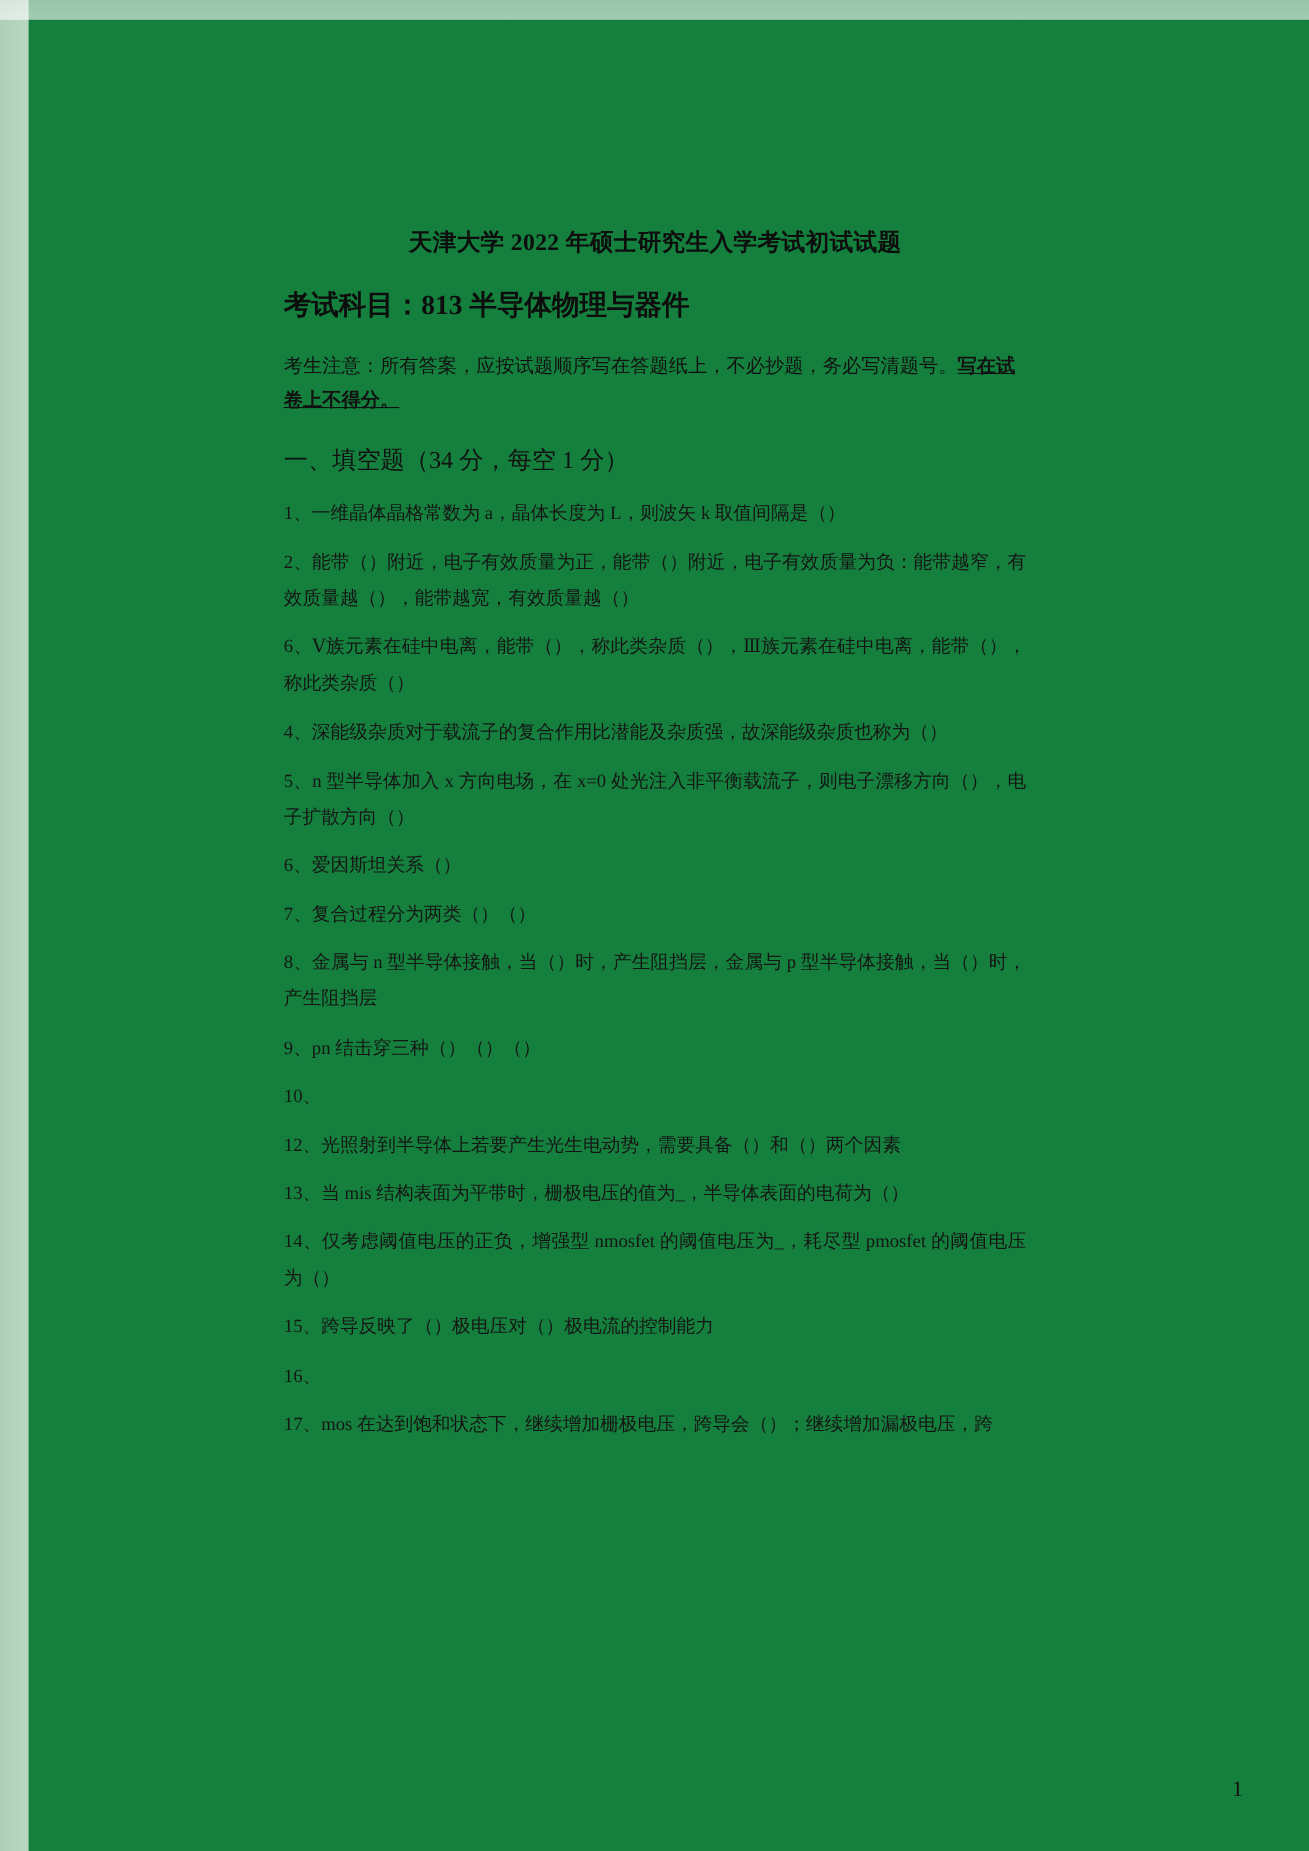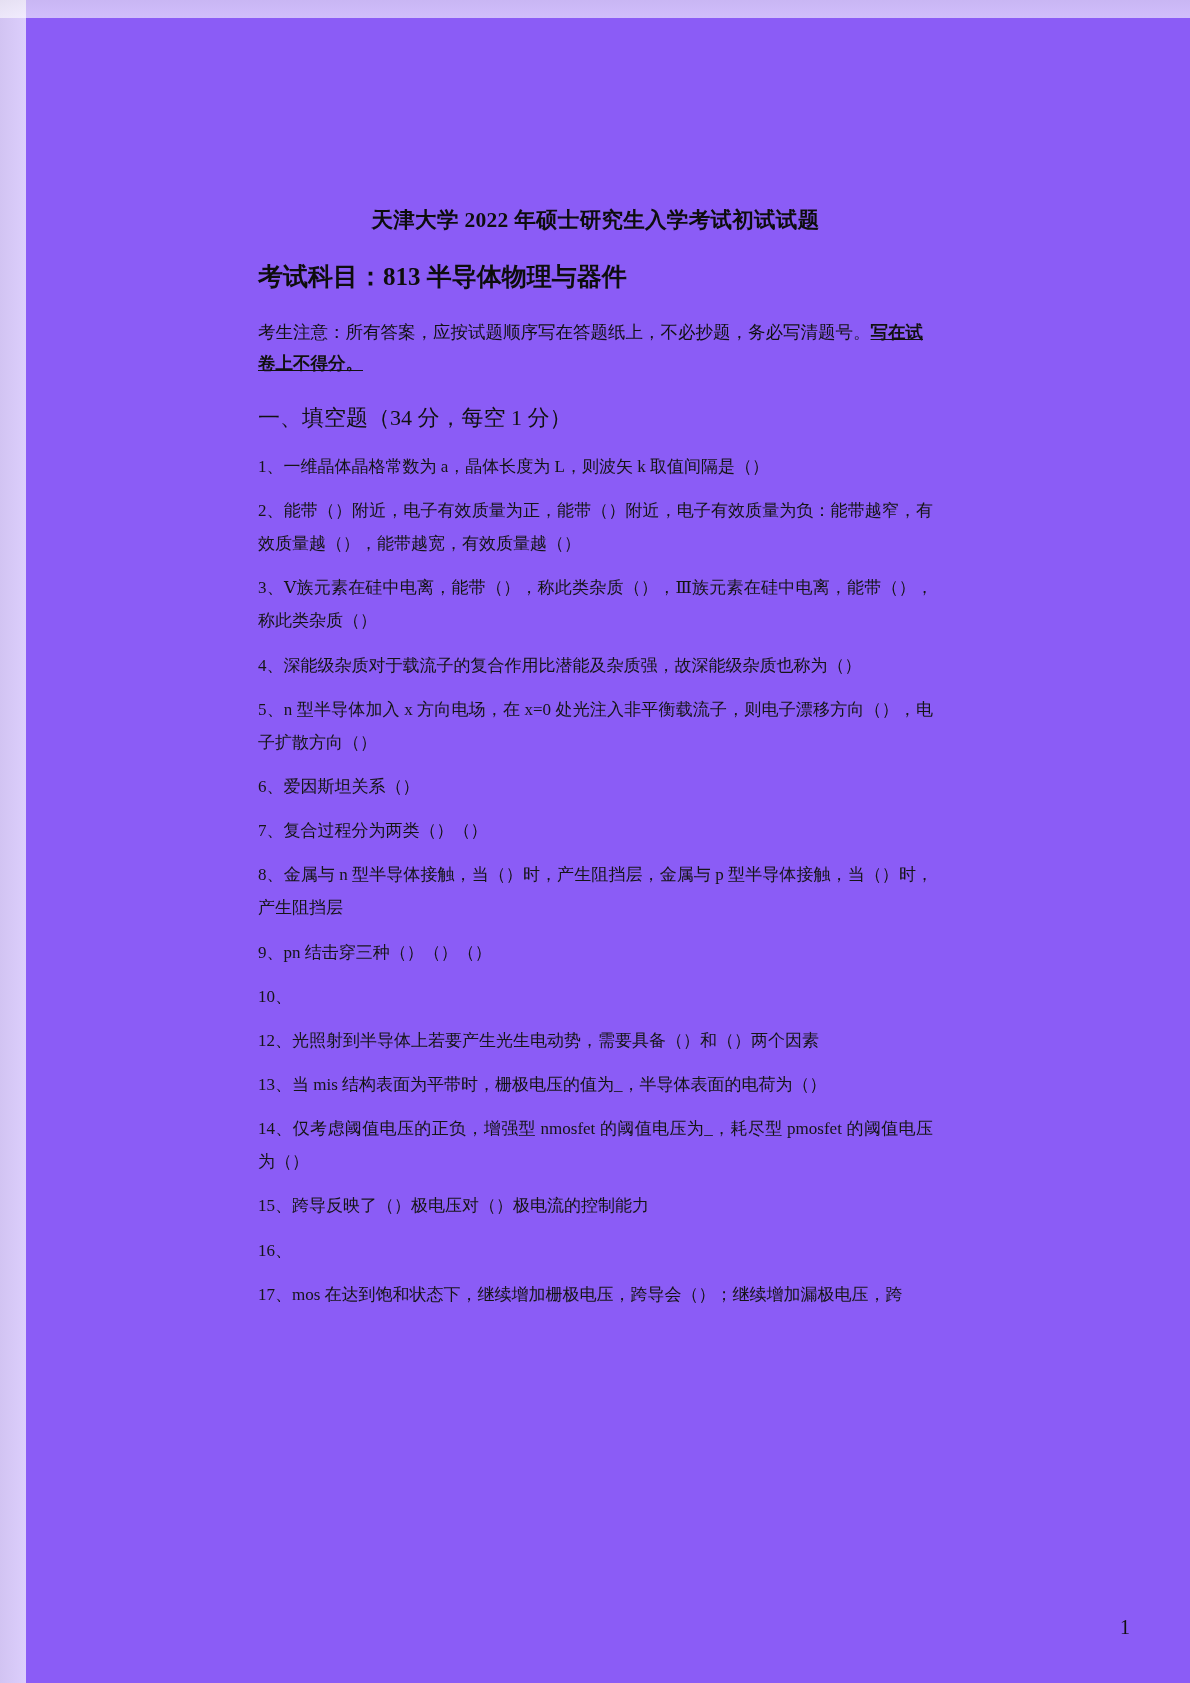--- a/index.html
+++ b/index.html
@@ -14,21 +14,21 @@
     color: #111111;
     position: relative;
     overflow: hidden;
   }
   .page {
     position: absolute;
     top: 0;
     left: 0;
     width: 1190px;
     height: 1683px;
-    background: #8b5cf6;
+    background: #15803d;
   }
   .content {
     position: absolute;
     left: 258px;
     top: 205px;
     width: 675px;
   }
   .doc-title {
     text-align: center;
     font-weight: bold;
@@ -107,21 +107,21 @@
     <div class="subject-line">考试科目：813 半导体物理与器件</div>
 
     <div class="notice">
       <span class="lead">考生注意：</span><span>所有答案，应按试题顺序写在答题纸上，不必抄题，务必写清题号。</span><span class="underline">写在试卷上不得分。</span>
     </div>
 
     <div class="section-heading">一、填空题（34 分，每空 1 分）</div>
 
     <div class="q">1、一维晶体晶格常数为 a，晶体长度为 L，则波矢 k 取值间隔是（）</div>
     <div class="q">2、能带（）附近，电子有效质量为正，能带（）附近，电子有效质量为负：能带越窄，有效质量越（），能带越宽，有效质量越（）</div>
-    <div class="q">3、Ⅴ族元素在硅中电离，能带（），称此类杂质（），Ⅲ族元素在硅中电离，能带（），称此类杂质（）</div>
+    <div class="q">6、Ⅴ族元素在硅中电离，能带（），称此类杂质（），Ⅲ族元素在硅中电离，能带（），称此类杂质（）</div>
     <div class="q">4、深能级杂质对于载流子的复合作用比潜能及杂质强，故深能级杂质也称为（）</div>
     <div class="q">5、n 型半导体加入 x 方向电场，在 x=0 处光注入非平衡载流子，则电子漂移方向（），电子扩散方向（）</div>
     <div class="q">6、爱因斯坦关系（）</div>
     <div class="q">7、复合过程分为两类（）（）</div>
     <div class="q">8、金属与 n 型半导体接触，当（）时，产生阻挡层，金属与 p 型半导体接触，当（）时，产生阻挡层</div>
     <div class="q">9、pn 结击穿三种（）（）（）</div>
     <div class="q">10、</div>
     <div class="q">12、光照射到半导体上若要产生光生电动势，需要具备（）和（）两个因素</div>
     <div class="q">13、当 mis 结构表面为平带时，栅极电压的值为_，半导体表面的电荷为（）</div>
     <div class="q">14、仅考虑阈值电压的正负，增强型 nmosfet 的阈值电压为_，耗尽型 pmosfet 的阈值电压为（）</div>

